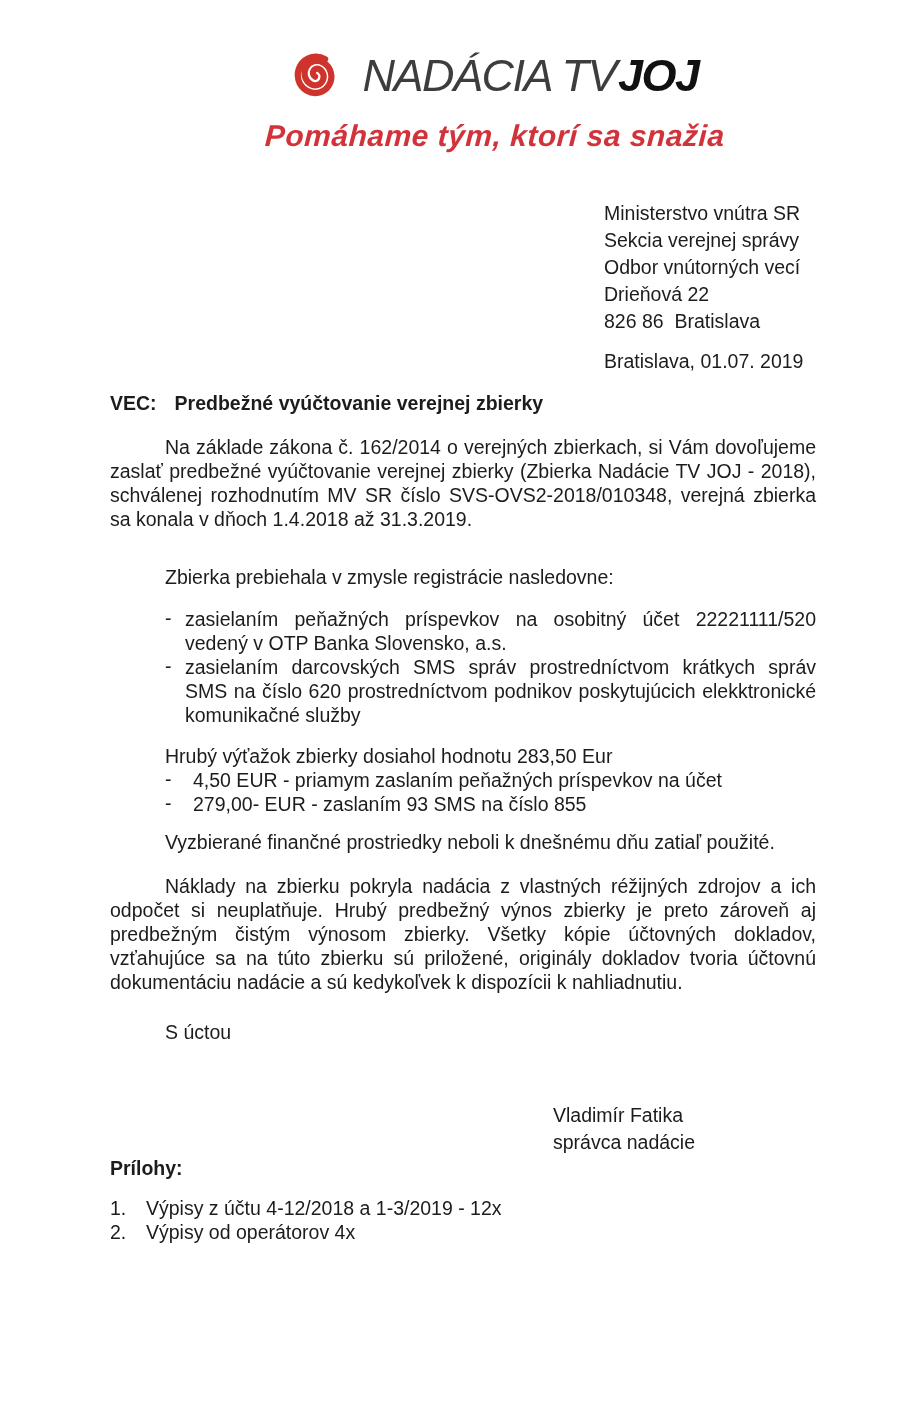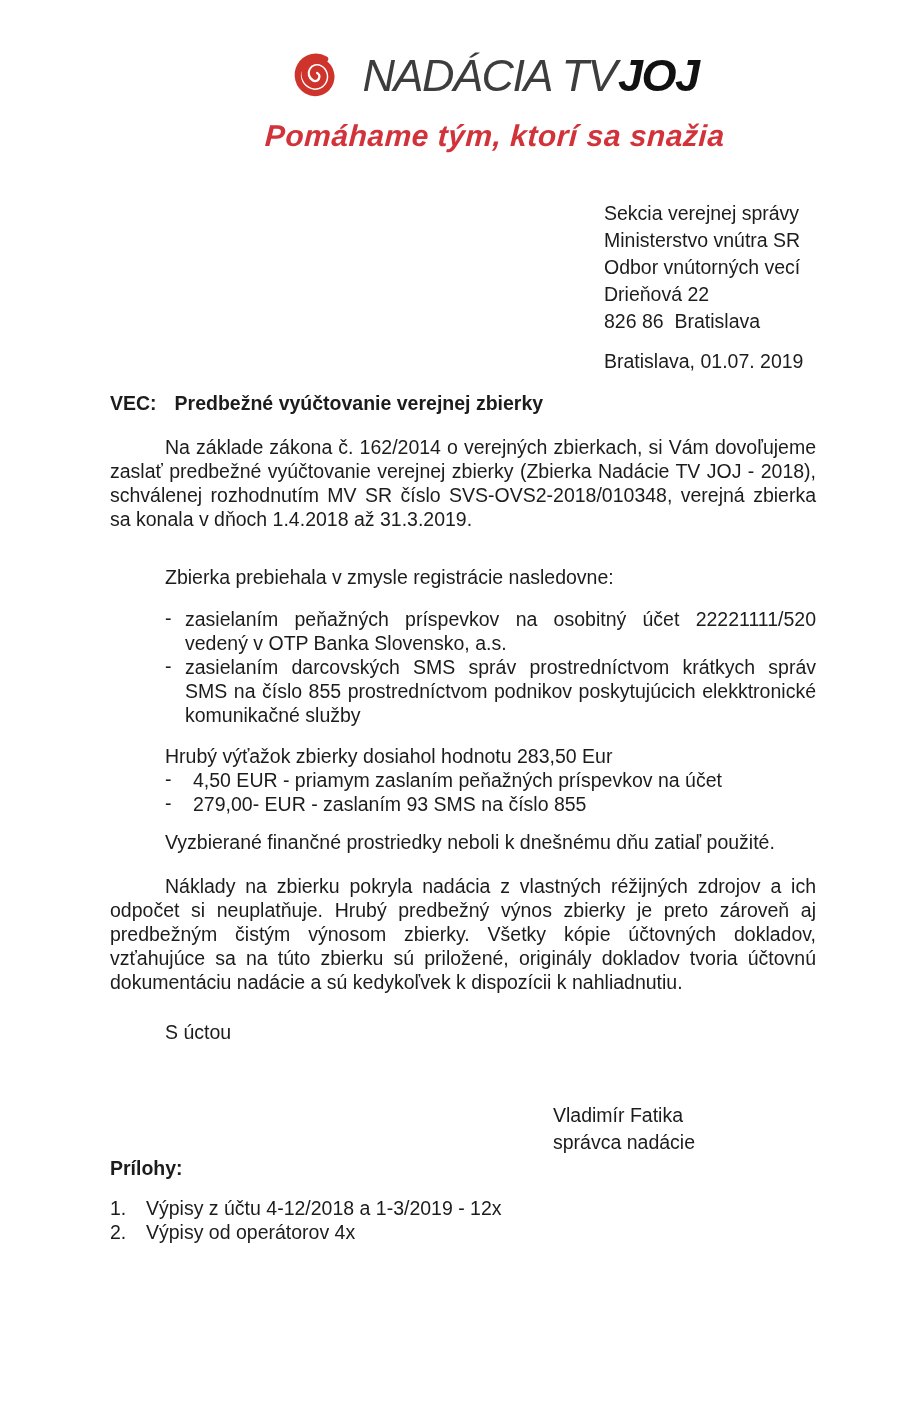--- a/index.html
+++ b/index.html
@@ -68,40 +68,40 @@
         <path d="M 88 52 A 38 38 0 1 0 12 52 A 34 34 0 0 0 80 52 A 26 26 0 1 0 28 52 A 18 18 0 0 0 64 52 A 9 9 0 1 0 46 52" fill="none" stroke="#cf342c" stroke-width="13" stroke-linecap="round"></path>
       </svg>
       <div class="logo-text"><span>NADÁCIA TV</span><span class="logo-bold">JOJ</span></div>
     </div>
     <div class="tagline">Pomáhame tým, ktorí sa snažia</div>
   </div>
 
   <div class="content">
 
     <div class="recipient">
+      <div>Ministerstvo vnútra SR</div>
       <div>Sekcia verejnej správy</div>
-      <div>Ministerstvo vnútra SR</div>
       <div>Odbor vnútorných vecí</div>
       <div>Drieňová 22</div>
       <div>826 86  Bratislava</div>
     </div>
 
     <div class="dateline">Bratislava, 01.07. 2019</div>
 
     <div class="subject">
       <span>VEC:</span><span class="subject-text">Predbežné vyúčtovanie verejnej zbierky</span>
     </div>
 
     <p class="para">Na základe zákona č. 162/2014 o verejných zbierkach, si Vám dovoľujeme zaslať predbežné vyúčtovanie verejnej zbierky (Zbierka Nadácie TV JOJ - 2018), schválenej rozhodnutím MV SR číslo SVS-OVS2-2018/010348, verejná zbierka sa konala v dňoch 1.4.2018 až 31.3.2019.</p>
 
     <p class="lead registration">Zbierka prebiehala v zmysle registrácie nasledovne:</p>
 
     <ul class="dash-list">
       <li>zasielaním peňažných príspevkov na osobitný účet 22221111/520 vedený v OTP Banka Slovensko, a.s.</li>
-      <li>zasielaním darcovských SMS správ prostredníctvom krátkych správ SMS na číslo 855 prostredníctvom podnikov poskytujúcich elekktronické komunikačné služby</li>
+      <li>zasielaním darcovských SMS správ prostredníctvom krátkych správ SMS na číslo 620 prostredníctvom podnikov poskytujúcich elekktronické komunikačné služby</li>
     </ul>
 
     <p class="lead gross">Hrubý výťažok zbierky dosiahol hodnotu 283,50 Eur</p>
 
     <ul class="dash-list amounts">
       <li>4,50 EUR - priamym zaslaním peňažných príspevkov na účet</li>
       <li>279,00- EUR - zaslaním 93 SMS na číslo 855</li>
     </ul>
 
     <p class="lead note">Vyzbierané finančné prostriedky neboli k dnešnému dňu zatiaľ použité.</p>

